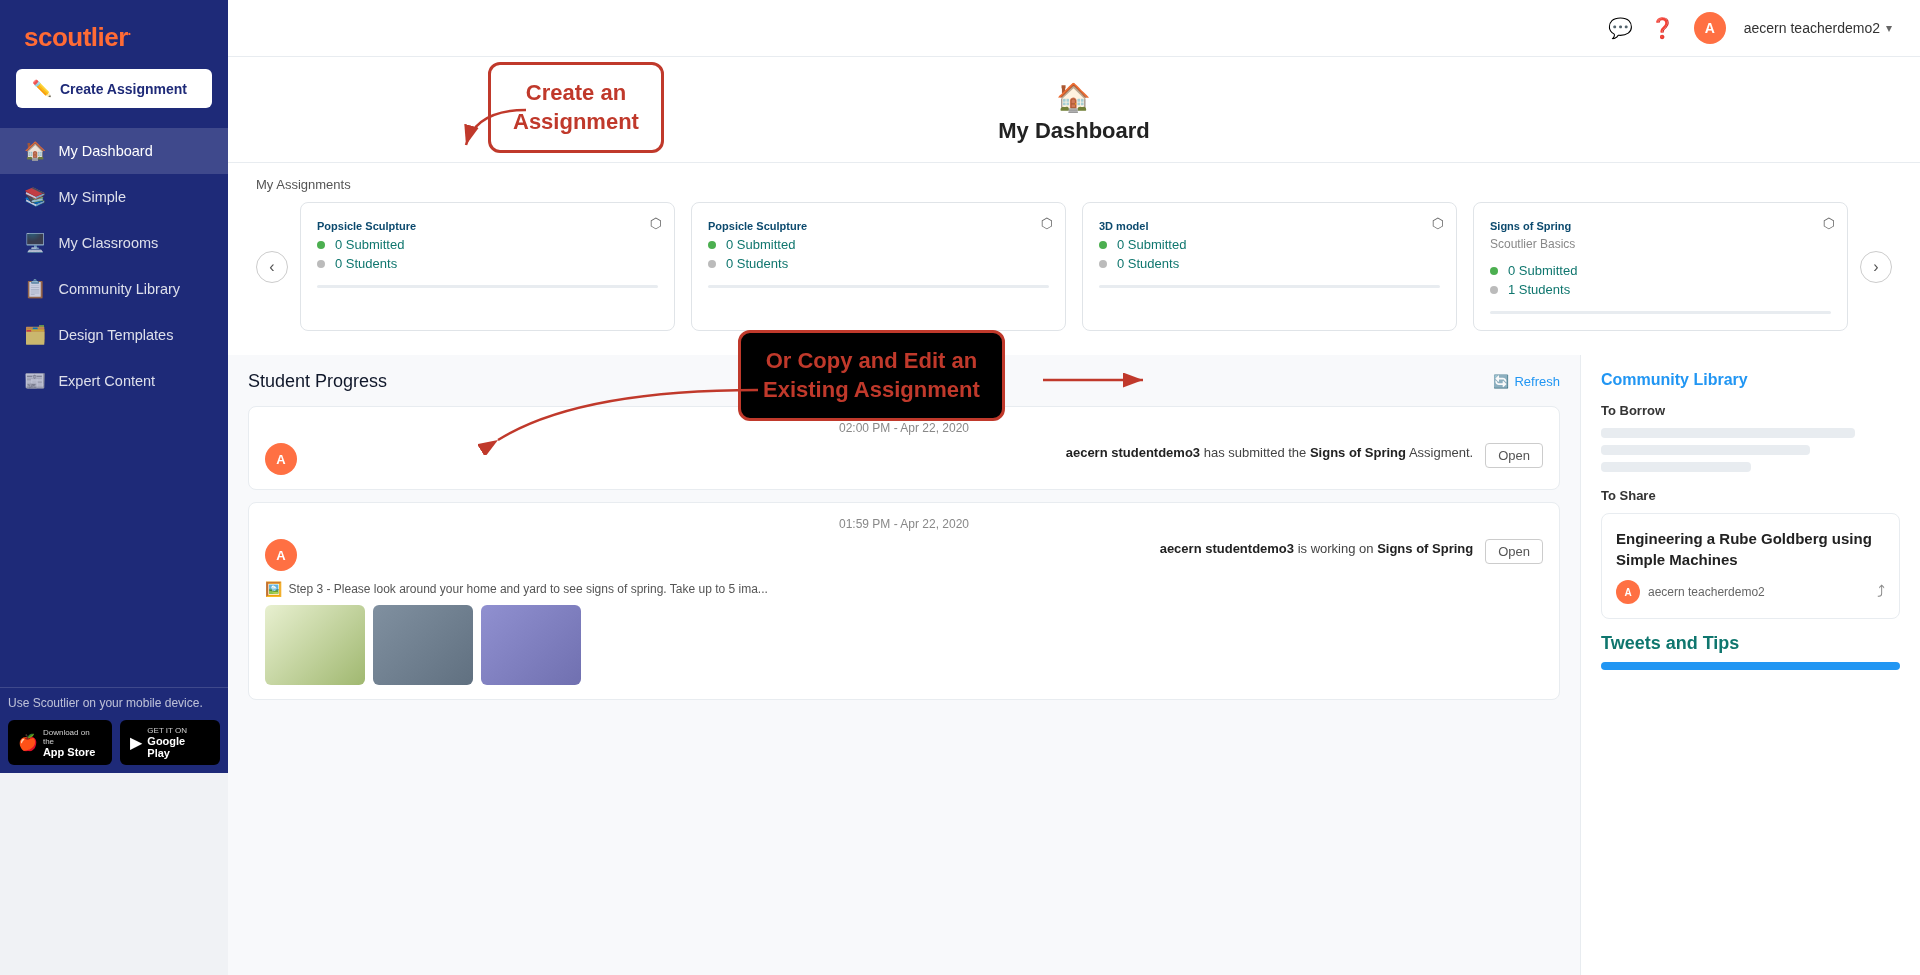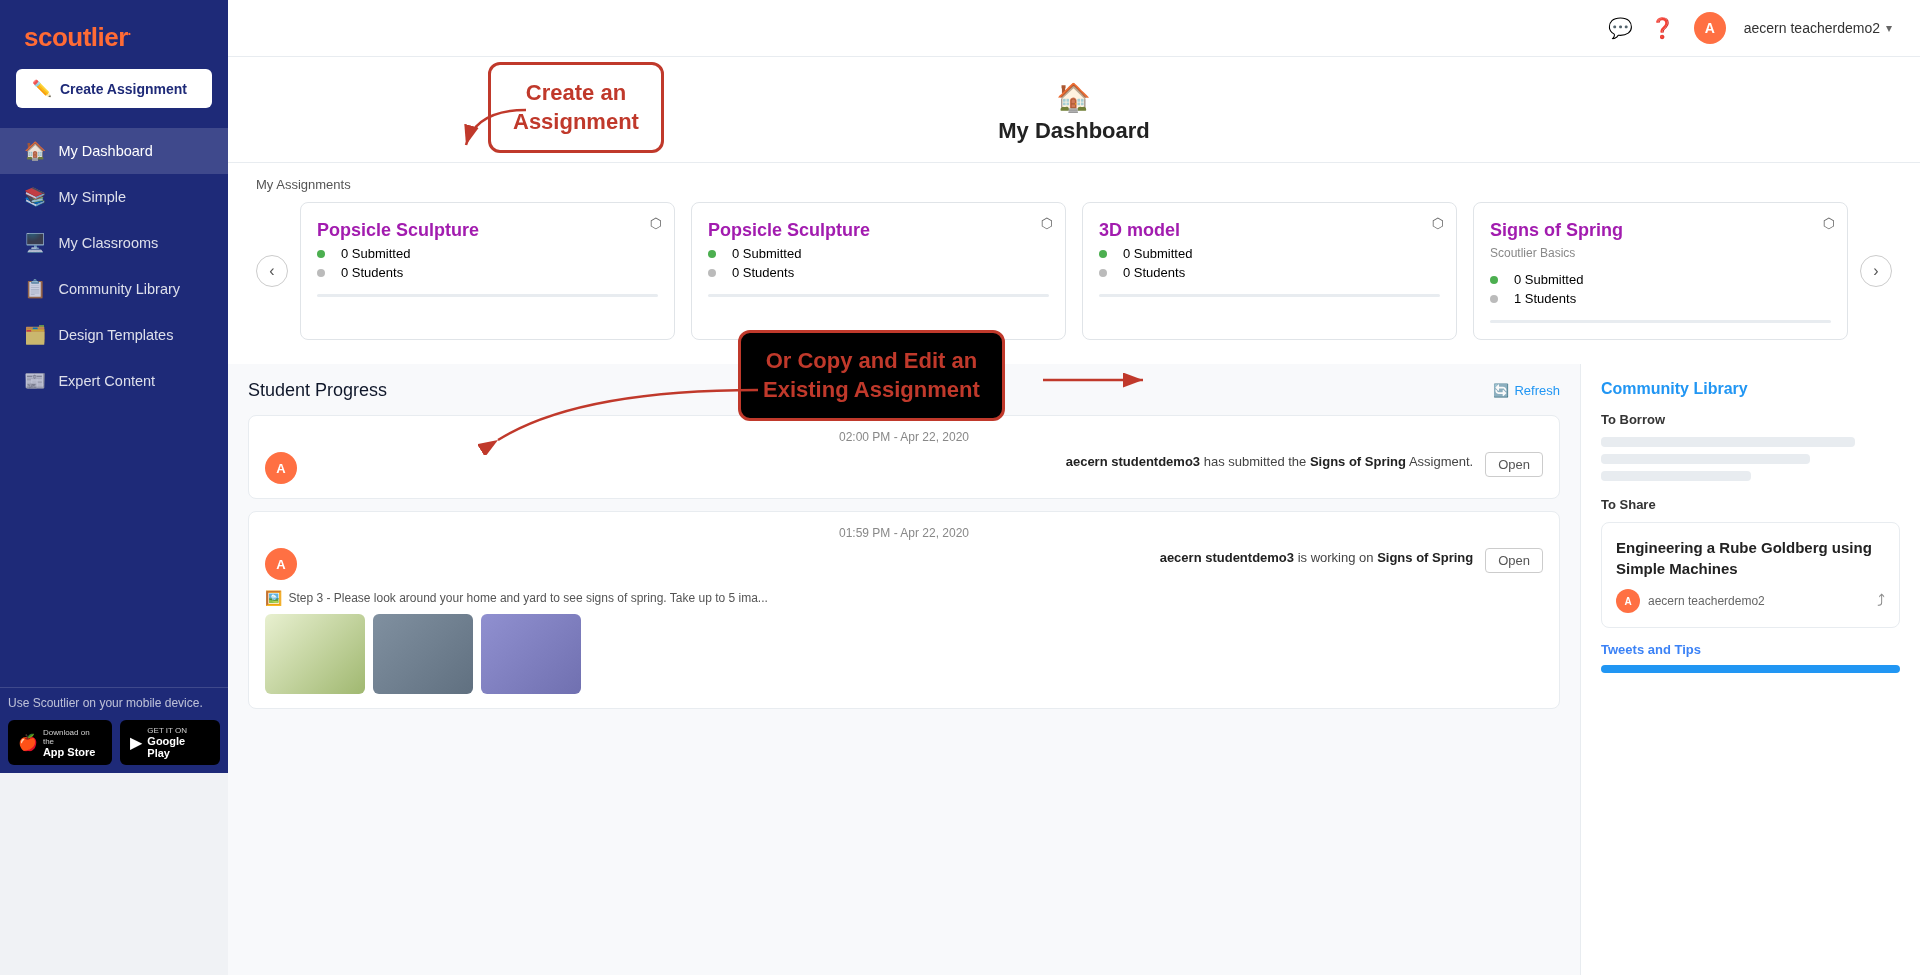--- a/index.html
+++ b/index.html
@@ -122,24 +122,24 @@
     .assignments-list { display: flex; gap: 16px; flex: 1; overflow: hidden; padding: 0 12px; }
     .assignment-card {
       background: white;
       border: 1px solid #e0e4e8;
       border-radius: 8px;
       padding: 16px;
       min-width: 240px;
       flex: 1;
       position: relative;
     }
-    .assignment-card-title { font-size: 18px; font-weight: 700; color: #a21caf; margin-bottom: 4px; line-height: 1.3; }
+    .assignment-card-title { font-size: 11px; font-weight: 700; color: #0c4a6e; margin-bottom: 4px; line-height: 1.3; }
     .assignment-card-subtitle { font-size: 12px; color: #888; margin-bottom: 12px; }
     .assignment-external { position: absolute; top: 12px; right: 12px; font-size: 14px; color: #666; cursor: pointer; }
-    .assignment-stat { display: flex; align-items: center; gap: 16px; font-size: 13px; color: #000000; margin-bottom: 4px; }
+    .assignment-stat { display: flex; align-items: center; gap: 10px; font-size: 13px; color: #0f766e; margin-bottom: 4px; }
     .dot-green { width: 8px; height: 8px; border-radius: 50%; background: #4caf50; flex-shrink: 0; }
     .dot-gray { width: 8px; height: 8px; border-radius: 50%; background: #bbb; flex-shrink: 0; }
     .assignment-divider { height: 3px; background: #e8ecf0; margin-top: 14px; border-radius: 2px; }
 
     
     .student-progress {
       flex: 1;
       background: #f8f9fb;
       padding: 16px 20px;
     }
@@ -204,21 +204,21 @@
     .share-card-footer { display: flex; align-items: center; justify-content: space-between; }
     .share-user { display: flex; align-items: center; gap: 8px; }
     .share-avatar {
       width: 24px; height: 24px; border-radius: 50%; background: #ff7043;
       color: white; font-size: 10px; font-weight: 700;
       display: flex; align-items: center; justify-content: center;
     }
     .share-username { font-size: 12px; color: #666; }
     .share-icon { font-size: 16px; color: #888; cursor: pointer; }
 
-    .tweets-title { font-size: 13px; font-weight: 600; color: #3b82f6; margin-top: 14px; margin-bottom: 8px; }
+    .tweets-title { font-size: 18px; font-weight: 600; color: #0f766e; margin-top: 14px; margin-bottom: 8px; }
 
     
     .overlay-container {
       position: absolute;
       top: 0; left: 0;
       width: 100%; height: 100%;
       pointer-events: none;
       z-index: 50;
     }
 

